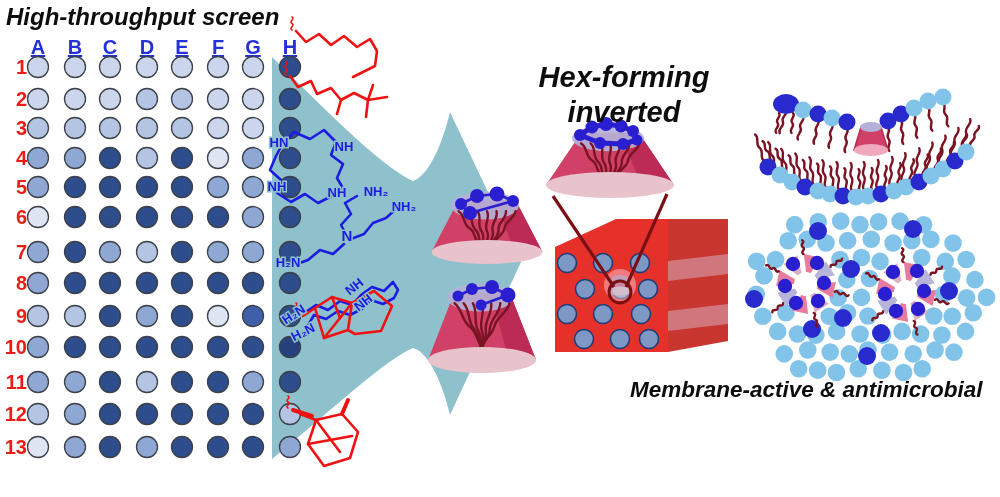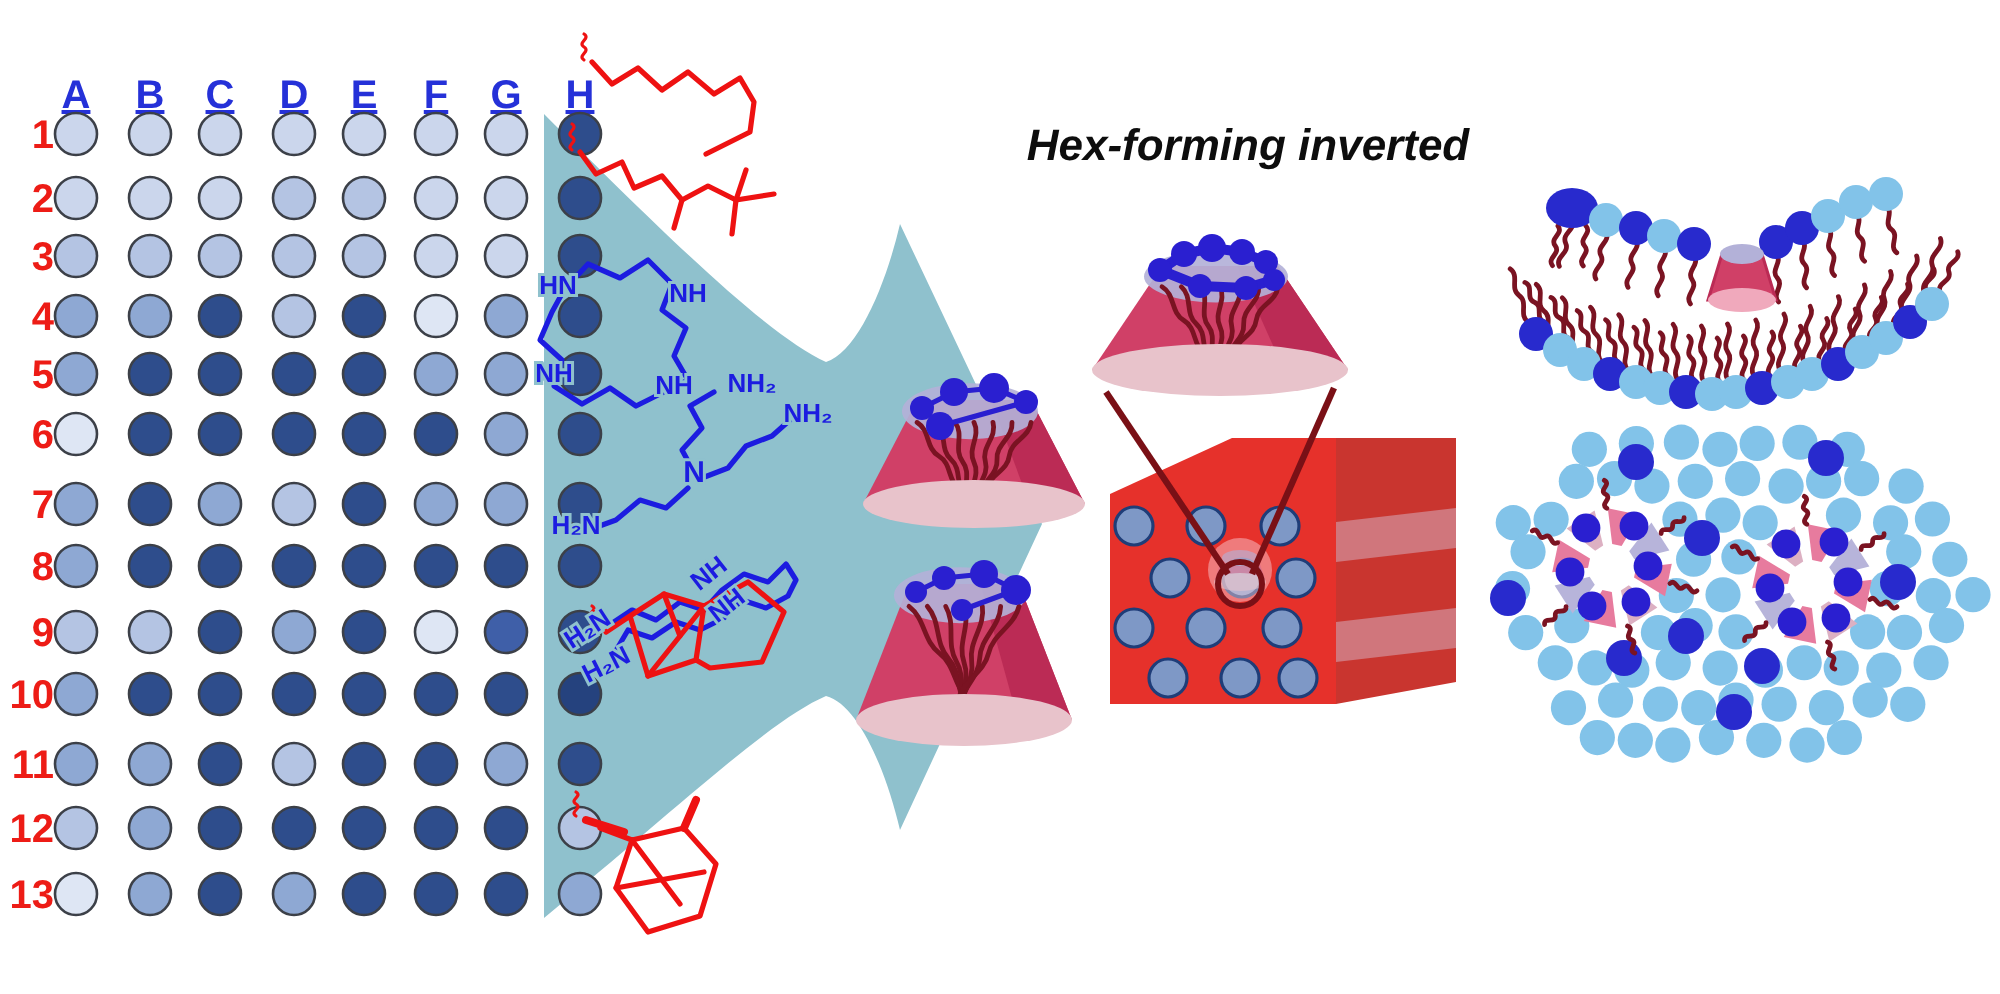--- a/index.html
+++ b/index.html
@@ -2,21 +2,21 @@
 <html><head>
 <meta charset="utf-8">
 <style>
   html,body{margin:0;padding:0;background:#fff;}
   #app{position:relative;width:1000px;height:497px;background:#ffffff;overflow:hidden;
        font-family:"Liberation Sans",sans-serif;}
   #scene{position:absolute;left:0;top:0;}
   .title{position:absolute;font-weight:bold;font-style:italic;color:#0d0d0d;
          font-family:"Liberation Sans",sans-serif;white-space:nowrap;}
   .screen-title{left:6px;top:3px;font-size:24px;}
-  .hex-title{left:488px;top:60px;width:272px;font-size:22px;text-align:center;line-height:1.2;white-space:normal;}
+  .hex-title{left:488px;top:60px;width:272px;font-size:29px;text-align:center;line-height:1.2;white-space:normal;}
   .membrane-title{left:630px;top:377px;font-size:22.5px;}
 </style>
 </head>
 <body>
 
 <div id="app">
   <svg id="scene" width="1000" height="497" viewBox="0 0 1000 497">
       <g>
         <path d="M272,57 C340,125 385,168 413,181 C429,176 443,142 450,112 L521,262 L450,415 C443,385 429,352 413,348 C385,360 340,403 272,459 Z" fill="#8fc1cd"></path>
       </g>
@@ -471,16 +471,18 @@
         <path d="M930.5745613286698,274.7927069094686 c 3.5,2.4499999999999997 -3.5,4.55 0,7 c 3.5,2.4499999999999997 -3.5,4.55 0,7" fill="none" stroke="#7a1322" stroke-width="2.4" stroke-linecap="round" transform="rotate(235 930.5745613286698 274.7927069094686)"></path>
         <circle cx="906" cy="292" r="11.5" fill="#ffffff"></circle>
         <circle cx="893" cy="272" r="7.2" fill="#2a1fd0"></circle>
         <circle cx="917" cy="271" r="7.2" fill="#2a1fd0"></circle>
         <circle cx="885" cy="294" r="7.2" fill="#2a1fd0"></circle>
         <circle cx="924" cy="291" r="7.2" fill="#2a1fd0"></circle>
         <circle cx="896" cy="311" r="7.2" fill="#2a1fd0"></circle>
         <circle cx="918" cy="309" r="7.2" fill="#2a1fd0"></circle>
       </g>
     </svg>
+  <div class="title screen-title">High-throughput screen</div>
   <div class="title hex-title">
     <div>Hex-forming inverted</div>
   </div>
+  <div class="title membrane-title">Membrane-active &amp; antimicrobial</div>
 </div>
 
 </body></html>

